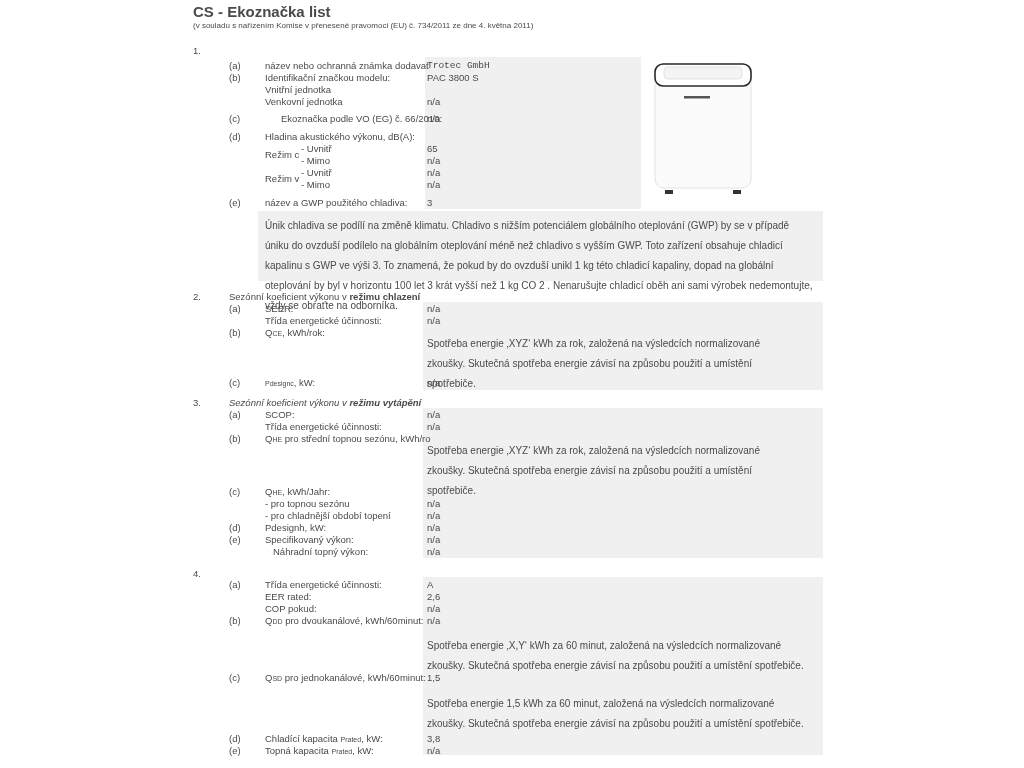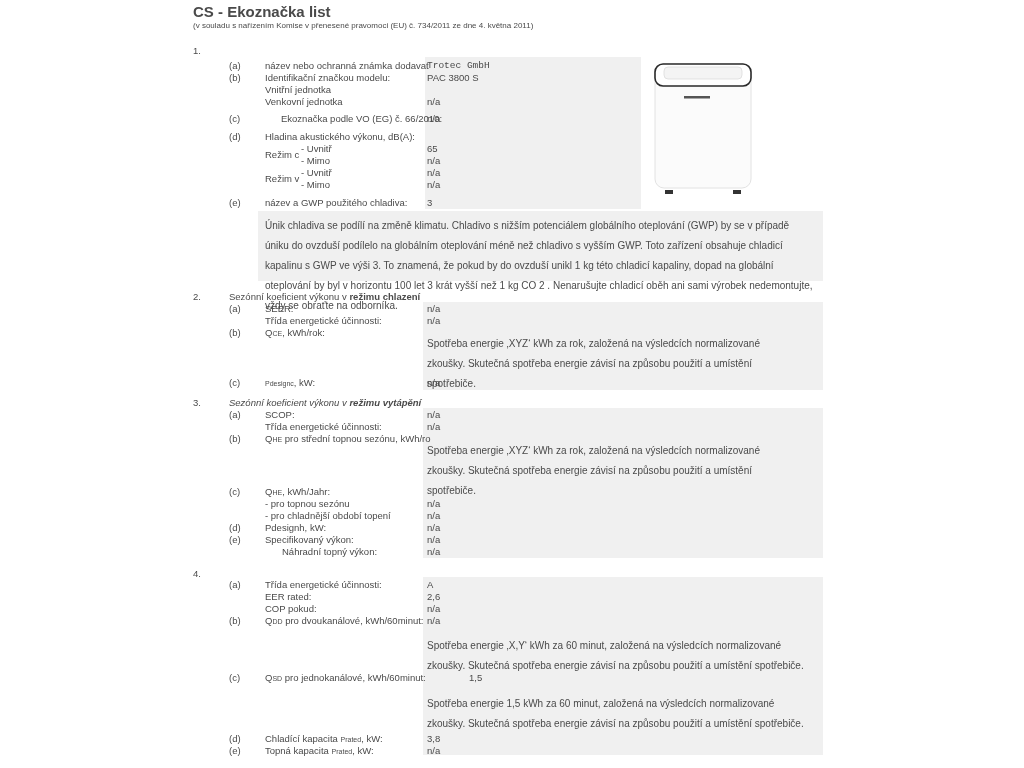--- a/index.html
+++ b/index.html
@@ -117,21 +117,21 @@
 <div class="abs lbl" style="left:265px; top:510px;">- pro chladnější období topení</div>
 <div class="abs val" style="left:427px; top:510px;">n/a</div>
 
 <div class="abs letter" style="left:229px; top:522px;">(d)</div>
 <div class="abs lbl" style="left:265px; top:522px;">Pdesignh, kW:</div>
 <div class="abs val" style="left:427px; top:522px;">n/a</div>
 
 <div class="abs letter" style="left:229px; top:534px;">(e)</div>
 <div class="abs lbl" style="left:265px; top:534px;">Specifikovaný výkon:</div>
 <div class="abs val" style="left:427px; top:534px;">n/a</div>
-<div class="abs lbl" style="left:282px; top:546px;">Náhradní topný výkon:</div>
+<div class="abs lbl" style="left:273px; top:546px;">Náhradní topný výkon:</div>
 <div class="abs val" style="left:427px; top:546px;">n/a</div>
 
 <div class="gray" style="left:423px; top:577px; width:400px; height:178px;"></div>
 
 <div class="abs secnum" style="left:193px; top:568px;">4.</div>
 
 <div class="abs letter" style="left:229px; top:579px;">(a)</div>
 <div class="abs lbl" style="left:265px; top:579px;">Třída energetické účinnosti:</div>
 <div class="abs val" style="left:427px; top:579px;">A</div>
 <div class="abs lbl" style="left:265px; top:591px;">EER rated:</div>
@@ -139,21 +139,21 @@
 <div class="abs lbl" style="left:265px; top:603px;">COP pokud:</div>
 <div class="abs val" style="left:427px; top:603px;">n/a</div>
 
 <div class="abs letter" style="left:229px; top:615px;">(b)</div>
 <div class="abs lbl" style="left:265px; top:615px;"><span>Q</span><span class="small">DD</span><span> pro dvoukanálové, kWh/60minut:</span></div>
 <div class="abs val" style="left:427px; top:615px;">n/a</div>
 <div class="abs para" style="left:427px; top:636px; width:380px;">Spotřeba energie ‚X,Y‘ kWh za 60 minut, založená na výsledcích normalizované zkoušky. Skutečná spotřeba energie závisí na způsobu použití a umístění spotřebiče.</div>
 
 <div class="abs letter" style="left:229px; top:672px;">(c)</div>
 <div class="abs lbl" style="left:265px; top:672px;"><span>Q</span><span class="small">SD</span><span> pro jednokanálové, kWh/60minut:</span></div>
-<div class="abs val" style="left:427px; top:672px;margin-left:42px;">1,5</div>
+<div class="abs val" style="left:427px; top:672px;">1,5</div>
 <div class="abs para" style="left:427px; top:694px; width:380px;">Spotřeba energie 1,5 kWh za 60 minut, založená na výsledcích normalizované zkoušky. Skutečná spotřeba energie závisí na způsobu použití a umístění spotřebiče.</div>
 
 <div class="abs letter" style="left:229px; top:733px;">(d)</div>
 <div class="abs lbl" style="left:265px; top:733px;"><span>Chladící kapacita </span><span class="small">Prated</span><span>, kW:</span></div>
 <div class="abs val" style="left:427px; top:733px;">3,8</div>
 
 <div class="abs letter" style="left:229px; top:745px;">(e)</div>
 <div class="abs lbl" style="left:265px; top:745px;"><span>Topná kapacita </span><span class="small">Prated</span><span>, kW:</span></div>
 <div class="abs val" style="left:427px; top:745px;">n/a</div>
 

